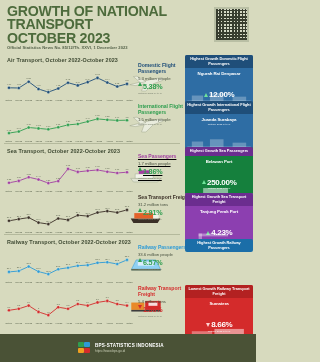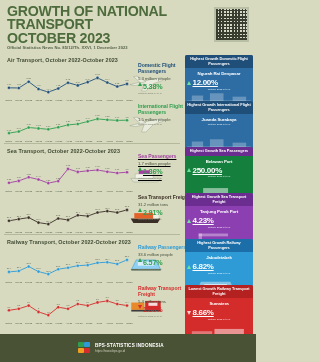--- a/index.html
+++ b/index.html
@@ -110,24 +110,23 @@
   }
   .card .body {
     position: relative; height: 39px;
     padding: 3px 2px 2px;
     text-align: center;
   }
   .card .place {
     font-size: 4.4px; font-weight: bold; letter-spacing: -0.1px;
   }
   .card .cpct {
-    font-size: 8px; font-weight: bold; margin-top: 2px;
-    display: flex; align-items: center; gap: 1.5px;
+    font-size: 8px; font-weight: bold; margin-top: 14px;
+    display: flex; align-items: center; justify-content: center; gap: 1.5px;
     letter-spacing: -0.3px;
-    text-decoration: underline;
   }
   .card .cnote { font-size: 2.4px; margin-top: 0.5px; line-height: 3px; opacity: .85; }
 
   
   #footer {
     position: absolute; left: 0; bottom: 0; width: 256px; height: 28px;
     background: #4a5236;
     display: flex; align-items: center; padding-left: 78px; gap: 4px;
   }
   #logo-mark { width: 13px; height: 13px; position: relative; }
@@ -597,32 +596,20 @@
           <div class="cnote">October 2023 m-to-m</div>
           <div style="position:absolute;left:0;bottom:0;width:100%;height:16px;opacity:.9"><svg viewBox="0 0 60 20">
               <rect x="12" y="4" width="3" height="16" fill="rgba(255,255,255,.4)"></rect>
               <rect x="12" y="4" width="26" height="2.5" fill="rgba(255,255,255,.4)"></rect>
               <rect x="30" y="13" width="14" height="7" fill="rgba(255,255,255,.5)"></rect>
             </svg></div>
         </div>
       </div>
       <div class="card" style="top: 239px; background: rgb(46, 155, 214);">
         <div class="cap" style="background:#1b6ea8">Highest Growth Railway Passengers</div>
-        <div class="body">
-          <div class="place">Jabodetabek</div>
-          <div class="cpct">
-            <span class="tri-up" style="border-bottom-color:#6fe39a"></span>
-            <span>6.82%</span>
-          </div>
-          <div class="cnote">October 2023 m-to-m</div>
-          <div style="position:absolute;left:0;bottom:0;width:100%;height:16px;opacity:.9"><svg viewBox="0 0 60 20">
-              <path d="M8 19 L14 6 H40 L46 19 Z" fill="rgba(255,255,255,.45)"></path>
-              <rect x="17" y="8" width="20" height="5" fill="rgba(255,255,255,.75)"></rect>
-            </svg></div>
-        </div>
       </div>
       <div class="card" style="top: 285px; background: rgb(212, 43, 43);">
         <div class="cap" style="background:#b32121">Lowest Growth Railway Transport Freight</div>
         <div class="body">
           <div class="place">Sumatera</div>
           <div class="cpct">
             <span class="tri-down" style="border-top-color:#ffd2d2"></span>
             <span>8.66%</span>
           </div>
           <div class="cnote">October 2023 m-to-m</div>

